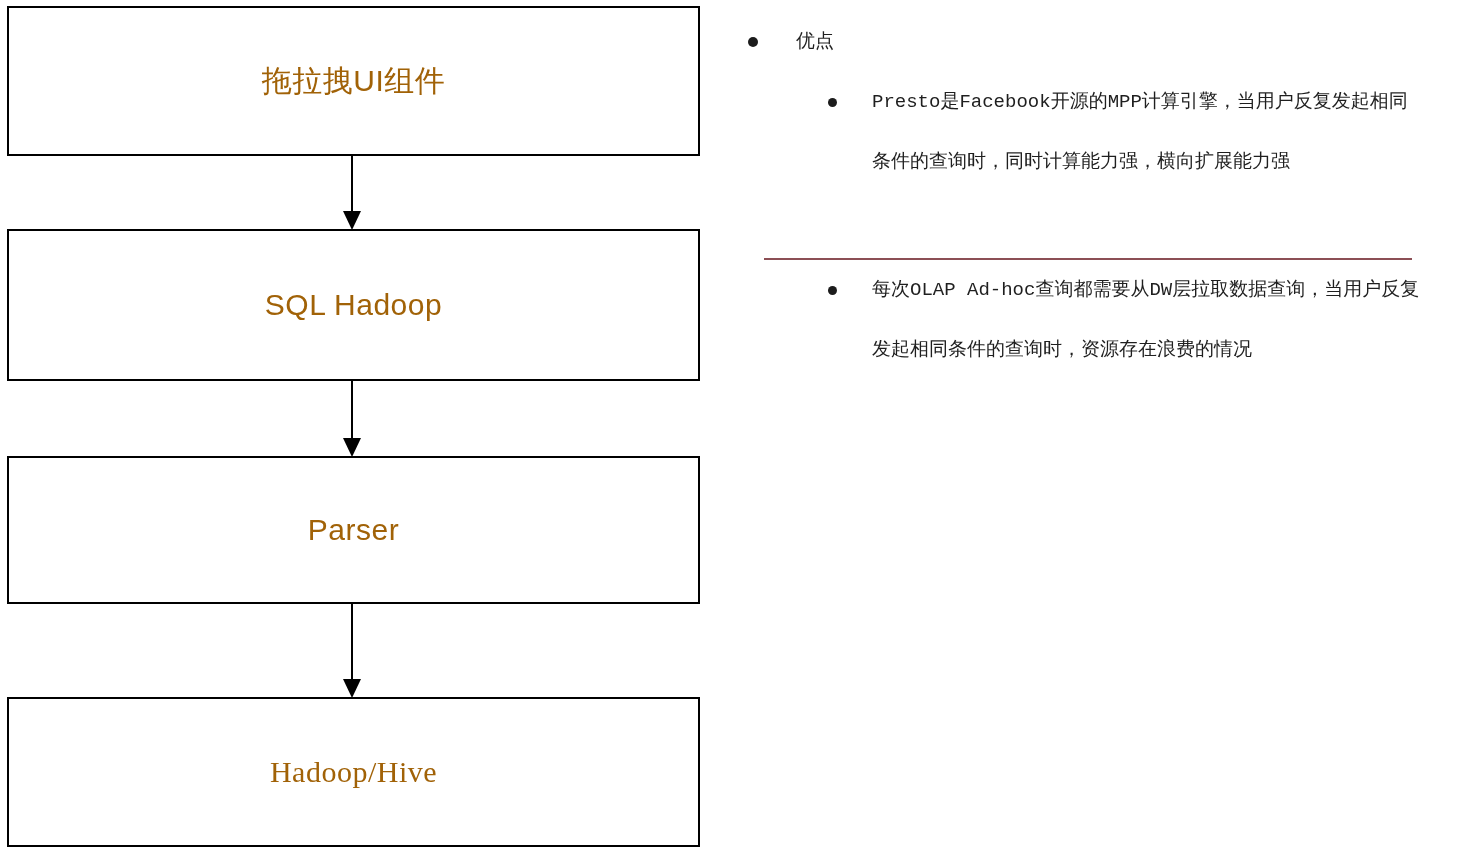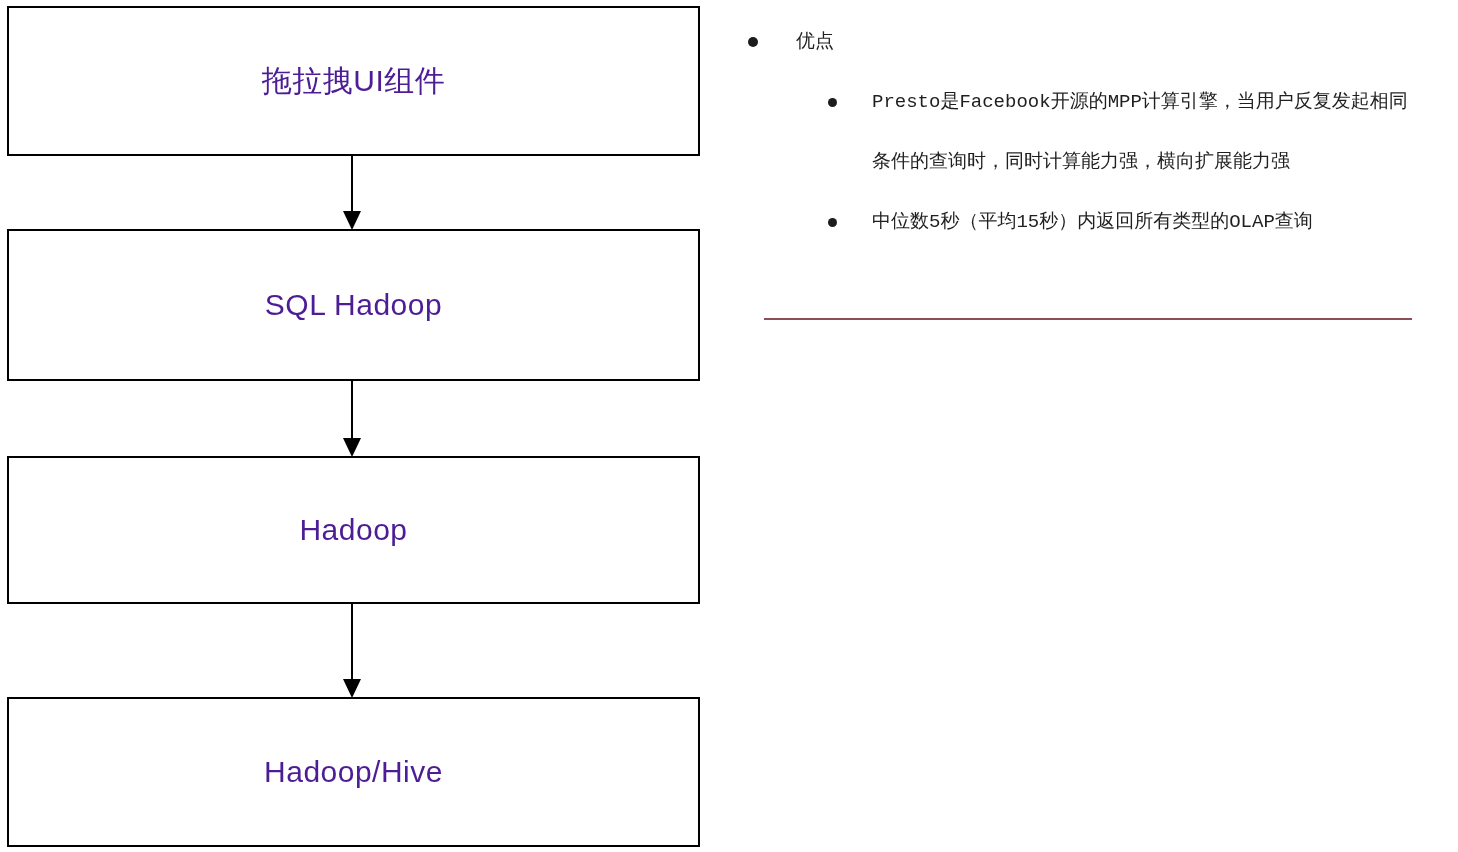--- a/index.html
+++ b/index.html
@@ -22,26 +22,26 @@
     position: absolute;
     left: 7px;
     width: 689px;
     border: 2px solid #000000;
     background: #ffffff;
     display: flex;
     align-items: center;
     justify-content: center;
     font-size: 30px;
     letter-spacing: 0.5px;
-    color: #4c1d95;
+    color: #a16207;
   }
   #box-1 { top: 6px;   height: 146px; }
   #box-2 { top: 229px; height: 148px; }
   #box-3 { top: 456px; height: 144px; }
-  #box-4 { top: 697px; height: 146px; }
+  #box-4 { top: 697px; height: 146px; font-family: Liberation Serif, serif; }
 
   .flow-arrow {
     position: absolute;
     left: 343px;
     width: 18px;
   }
   #arrow-1 { top: 154px; height: 76px; }
   #arrow-2 { top: 379px; height: 78px; }
   #arrow-3 { top: 602px; height: 96px; }
 
@@ -112,21 +112,21 @@
   <div class="flow-box" id="box-2">
     <span>SQL Hadoop</span>
   </div>
 
   <div class="flow-arrow" id="arrow-2">
     <div class="arrow-shaft"></div>
     <div class="arrow-head"></div>
   </div>
 
   <div class="flow-box" id="box-3">
-    <span>Hadoop</span>
+    <span>Parser</span>
   </div>
 
   <div class="flow-arrow" id="arrow-3">
     <div class="arrow-shaft"></div>
     <div class="arrow-head"></div>
   </div>
 
   <div class="flow-box" id="box-4">
     <span>Hadoop/Hive</span>
   </div>
@@ -136,23 +136,23 @@
     <div class="note-row row-l1">
       <span class="bullet-dot"></span>
       <div class="note-text">优点</div>
     </div>
 
     <div class="note-row row-l2">
       <span class="bullet-dot"></span>
       <div class="note-text">Presto是Facebook开源的MPP计算引擎，当用户反复发起相同条件的查询时，同时计算能力强，横向扩展能力强</div>
     </div>
 
-    <div class="note-row row-l2">
-      <span class="bullet-dot"></span>
-      <div class="note-text">中位数5秒（平均15秒）内返回所有类型的OLAP查询</div>
-    </div>
 
     <div class="section-divider" style="background: rgb(140, 79, 85);"></div>
 
 
+    <div class="note-row row-l2">
+      <span class="bullet-dot"></span>
+      <div class="note-text">每次OLAP Ad-hoc查询都需要从DW层拉取数据查询，当用户反复发起相同条件的查询时，资源存在浪费的情况</div>
+    </div>
 
   </div>
 </div>
 
 </body></html>

